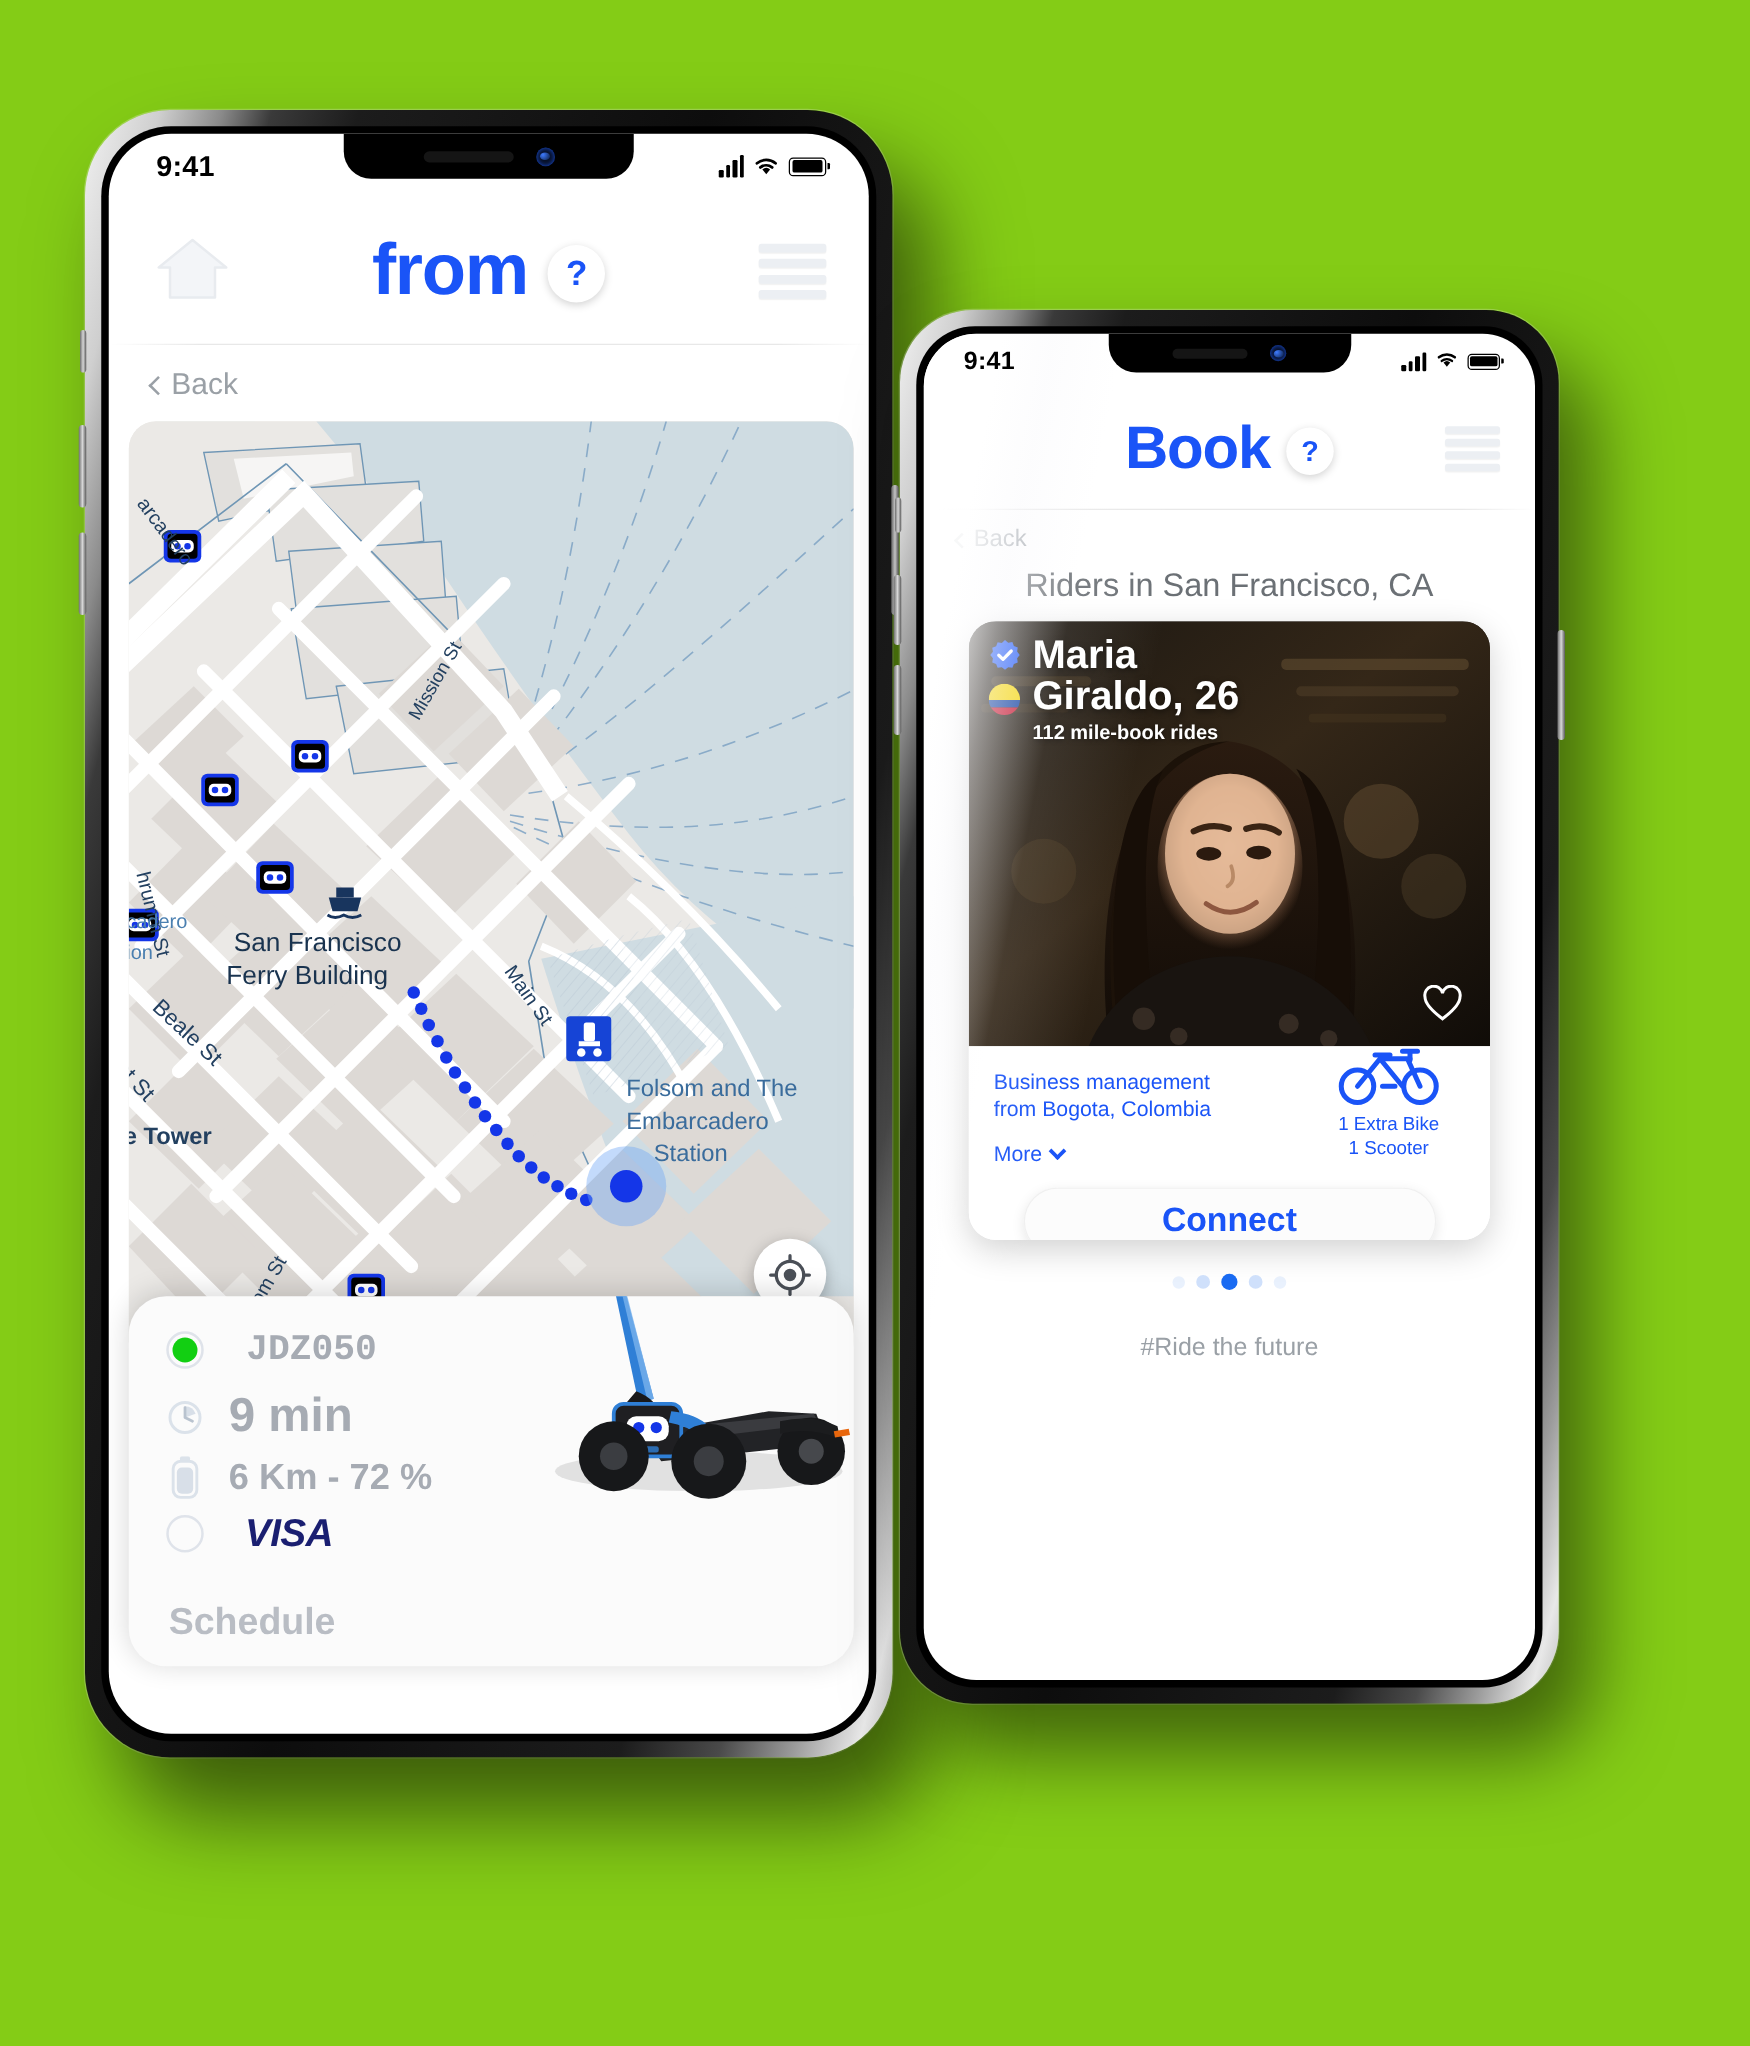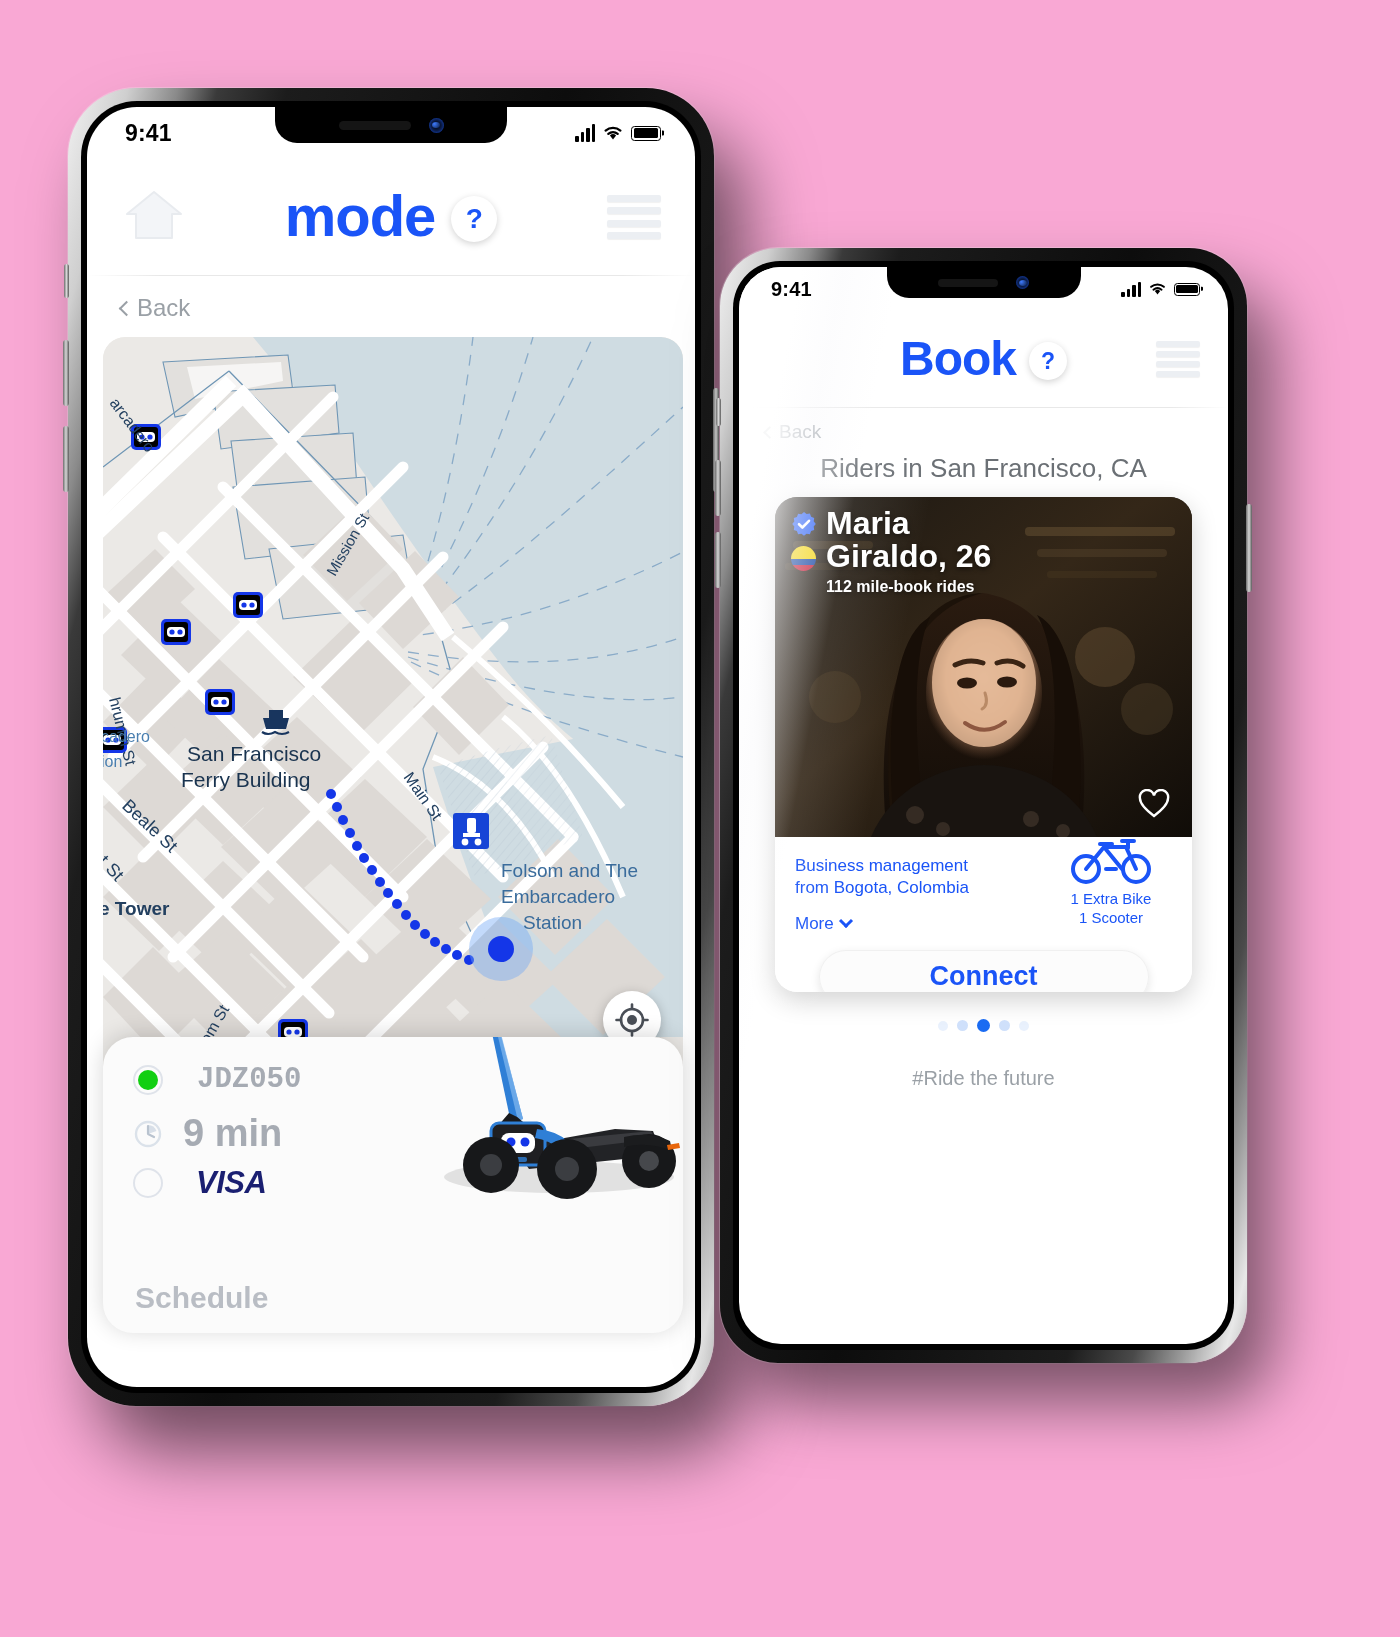--- a/index.html
+++ b/index.html
@@ -2,21 +2,21 @@
 <html><head>
 <meta charset="utf-8">
 <style>
   * { box-sizing: border-box; margin: 0; padding: 0; }
   html, body {
     width: 1400px; height: 1637px;
     background: #ffffff;
     font-family: "Liberation Sans", sans-serif;
     overflow: hidden;
   }
-  #stage { position: relative; width: 1400px; height: 1637px; background:#f9a8d4; }
+  #stage { position: relative; width: 1400px; height: 1637px; background:#84cc16; }
 
   
   .phone {
     position: absolute;
     border-radius: 68px;
     background: linear-gradient(105deg,#f2f2f2 0%,#cfcfcf 6%,#8a8a8a 11%,#3a3a3a 15%,#1c1c1c 22%,#0d0d0d 50%,#1c1c1c 78%,#4a4a4a 86%,#9c9c9c 92%,#e8e8e8 97%,#bdbdbd 100%);
     padding: 13px;
   }
   .phone-inner {
     width: 100%; height: 100%;
@@ -185,21 +185,21 @@
               </span>
           </div>
         </div>
 
         <div class="appbar" style="top:62px;height:92px;">
           <span class="home-icon" style="left:36px;top:20px;">
             <svg width="62" height="52" viewBox="0 0 62 52">
                 <path d="M31 3 4 25h9v24h36V25h9z" fill="#f3f5f8" stroke="#e8ebef" stroke-width="2" stroke-linejoin="round"></path>
               </svg>
           </span>
-          <span class="brand" style="font-size:58px;">mode</span>
+          <span class="brand" style="font-size:58px;">from</span>
           <span class="qmark" style="width:46px;height:46px;font-size:28px;margin-left:16px;margin-top:8px;">?</span>
           <span class="burger" style="right:34px;top:26px;width:54px;height:44px;">
             <span style="height:7px"></span>
               <span style="height:7px"></span>
               <span style="height:7px"></span>
               <span style="height:7px"></span>
           </span>
         </div>
         <div class="hdr-rule" style="top:168px;"></div>
 
@@ -457,20 +457,30 @@
             <div class="row" style="gap:20px;margin-bottom:10px;">
               <span style="width:30px;display:flex;justify-content:center;">
                 <svg width="28" height="28" viewBox="0 0 28 28">
                     <circle cx="14" cy="14" r="12" fill="none" stroke="#dbe2ea" stroke-width="2.4"></circle>
                     <path d="M14 14 L14 5 A9 9 0 0 1 22.5 11 Z" fill="#d8dfe8"></path>
                     <path d="M14 14 L14 6 M14 14 L20 17" stroke="#b9c3cf" stroke-width="2.2" stroke-linecap="round"></path>
                   </svg>
               </span>
               <span class="grey-val" style="font-size:38px;">9 min</span>
             </div>
+            <div class="row" style="gap:20px;margin-bottom:10px;">
+              <span style="width:30px;display:flex;justify-content:center;">
+                <svg width="22" height="34" viewBox="0 0 22 34">
+                    <rect x="7" y="0" width="8" height="4" rx="1.5" fill="#dbe2ea"></rect>
+                    <rect x="1.5" y="4" width="19" height="29" rx="6" fill="none" stroke="#dbe2ea" stroke-width="2.4"></rect>
+                    <rect x="4.5" y="9" width="13" height="21" rx="4" fill="#d8dfe8"></rect>
+                  </svg>
+              </span>
+              <span class="grey-val" style="font-size:29px;">6 Km  -  72 %</span>
+            </div>
             <div class="row" style="gap:33px;">
               <span class="radio-off" style="width:30px;height:30px;"></span>
               <span class="visa" style="font-size:31px;">VISA</span>
             </div>
           </div>
 
           <div style="position:absolute;left:0;right:0;bottom:18px;display:flex;align-items:center;z-index:4;">
             <span class="cta-secondary" style="font-size:30px;margin-left:32px;">Schedule</span>
           </div>
         </div>

